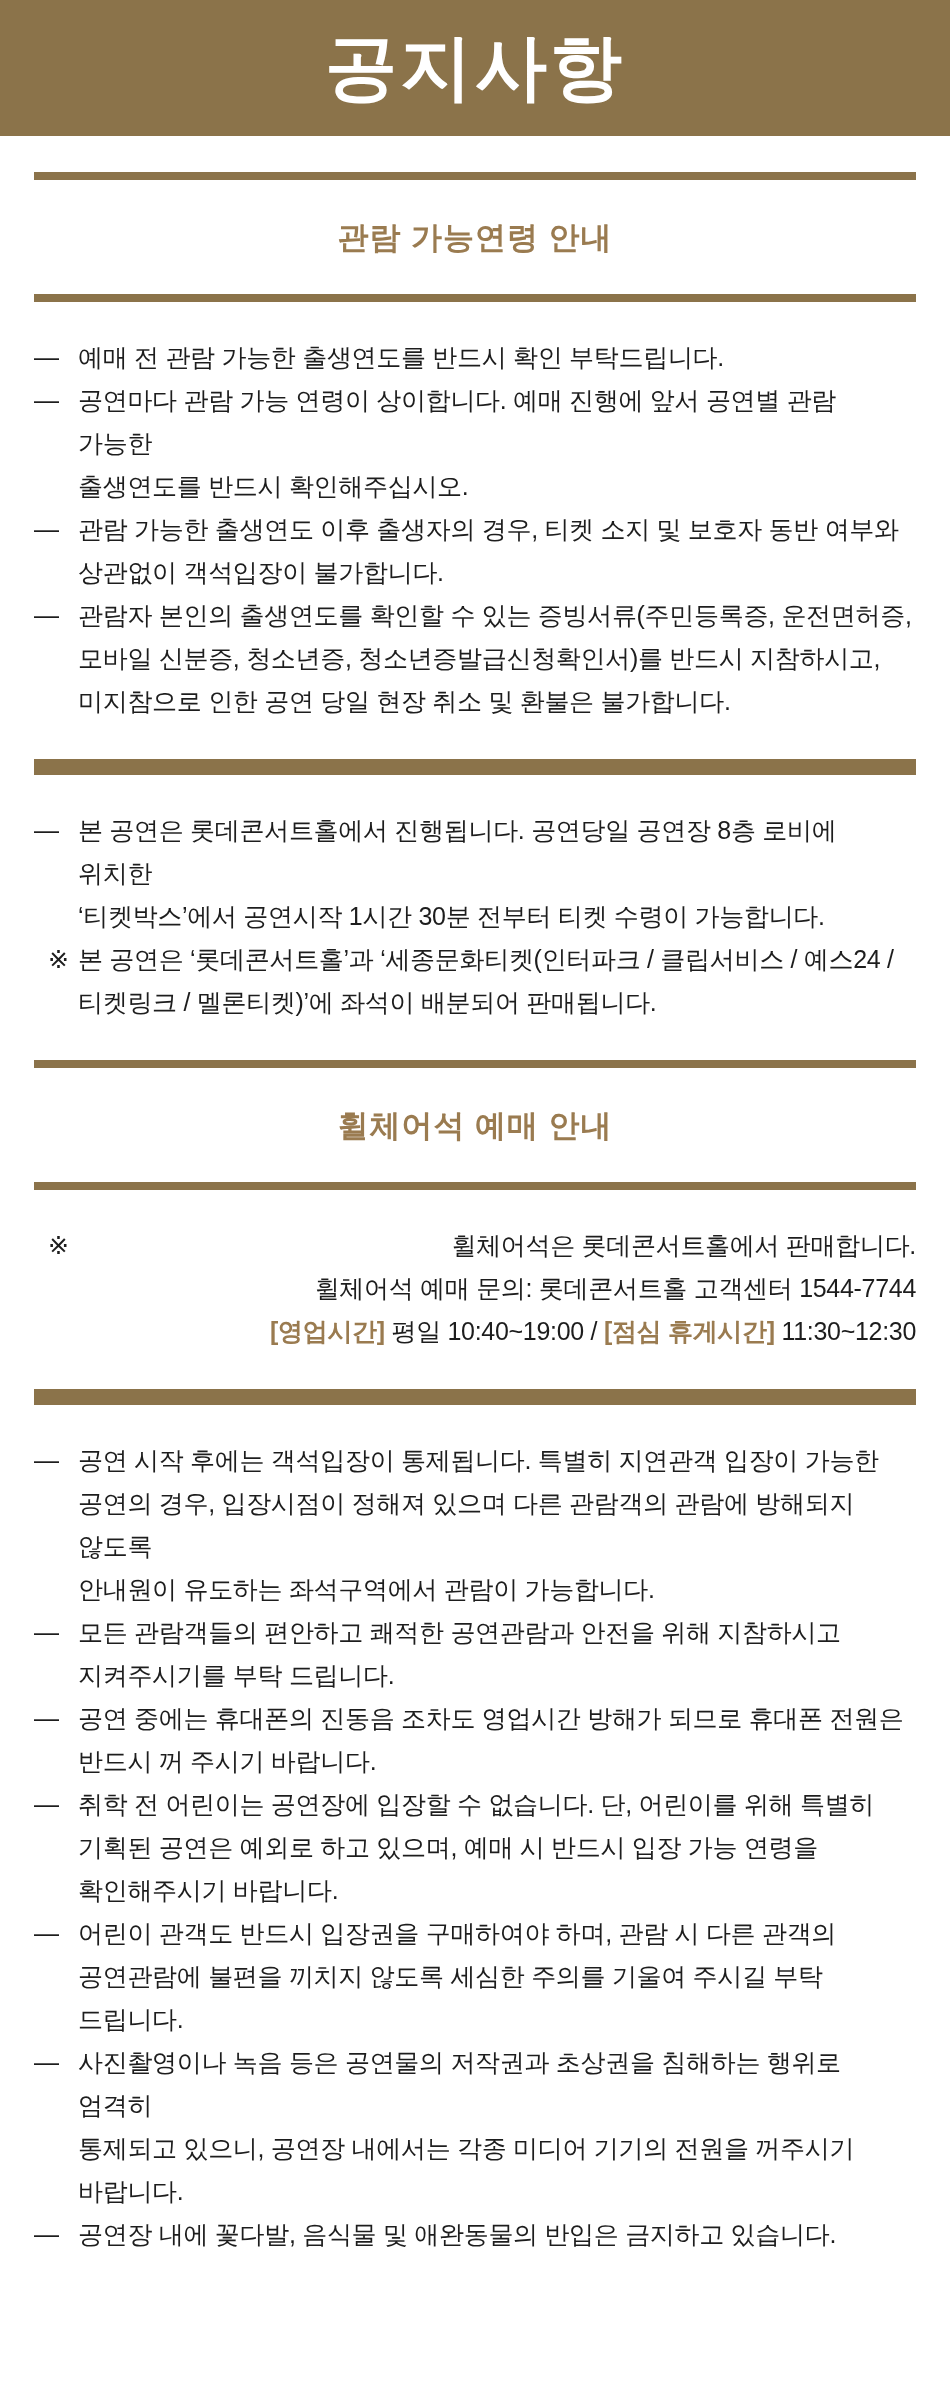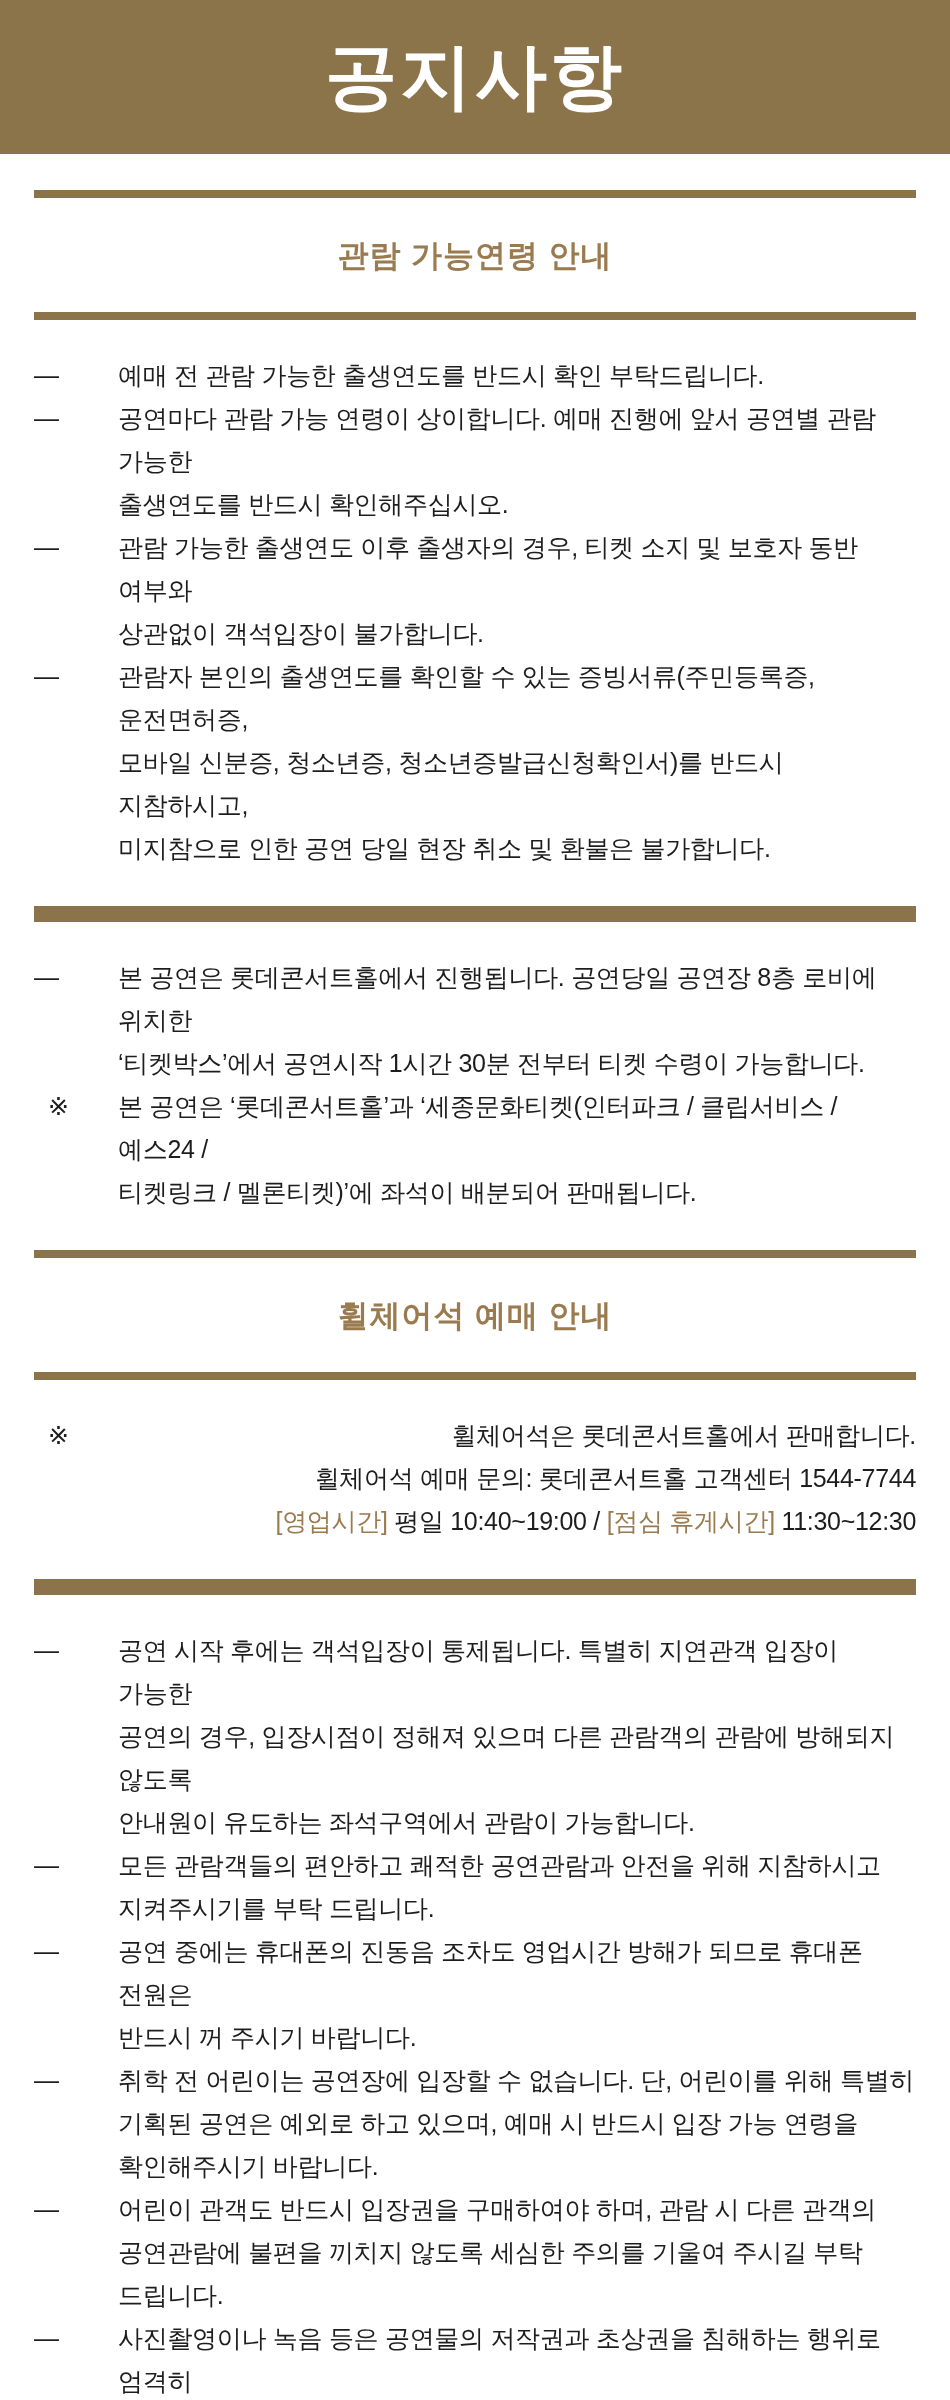--- a/index.html
+++ b/index.html
@@ -8,21 +8,21 @@
     width: 950px;
     height: 2400px;
     background: #ffffff;
     display: flex;
     flex-direction: column;
     font-family: "Liberation Sans", "DejaVu Sans", sans-serif;
     color: #1d1d1d;
     overflow: hidden;
   }
   .banner {
-    height: 154px;
+    height: 136px;
     background: #8b734a;
     display: flex;
     align-items: center;
     justify-content: center;
     flex: 0 0 auto;
   }
   .banner h1 {
     margin: 0;
     color: #ffffff;
     font-size: 72px;
@@ -60,24 +60,23 @@
     color: #1d1d1d;
   }
   .marker.note { text-indent: 14px; }
   .item-text, .item-line {
     flex: 1 1 auto;
     font-size: 25px;
     line-height: 43px;
     white-space: pre-line;
     word-break: keep-all;
     letter-spacing: -0.3px;
-    margin-left: 40px;
   }
   .item-body { flex: 1 1 auto; text-align: right; }
-  .gold { color: #9a7b50; font-weight: 400; }
+  .gold { color: #9a7b50; font-weight: 700; }
 </style>
 </head>
 <body>
 
 <header class="banner">
   <h1>공지사항</h1>
 </header>
 
 <main>
 

